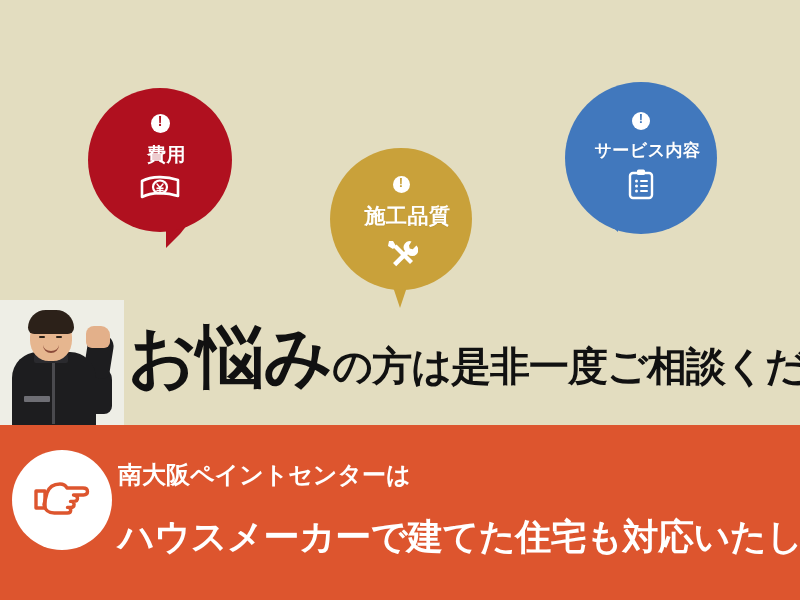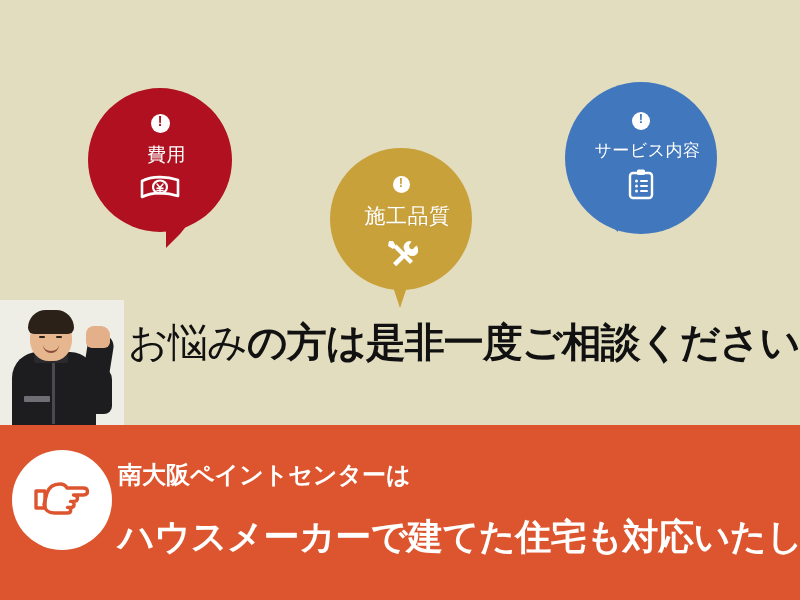--- a/index.html
+++ b/index.html
@@ -33,21 +33,21 @@
   }
   .bubble .excl-icon {
     display: block;
     border-radius: 50%;
     background: #ffffff;
     text-align: center;
     font-weight: bold;
     line-height: 1;
   }
   .bubble .bubble-label {
-    font-weight: normal;
+    font-weight: bold;
     letter-spacing: 0.5px;
     white-space: nowrap;
     text-shadow: 0 1px 0 rgba(0,0,0,0.06);
     margin-left: 13px;
   }
   .bubble .bubble-icon {
     display: block;
   }
   .tail {
     position: absolute;
@@ -151,22 +151,22 @@
     left: 128px;
     top: 322px;
     height: 60px;
     display: flex;
     align-items: baseline;
     color: #111111;
     white-space: nowrap;
     z-index: 5;
   }
   #headline .hl-big {
-    font-size: 40px;
-    font-weight: normal;
+    font-size: 68px;
+    font-weight: bold;
     line-height: 1;
     letter-spacing: -1px;
   }
   #headline .hl-rest {
     font-size: 40px;
     font-weight: bold;
     line-height: 1;
     letter-spacing: -1px;
   }
 

